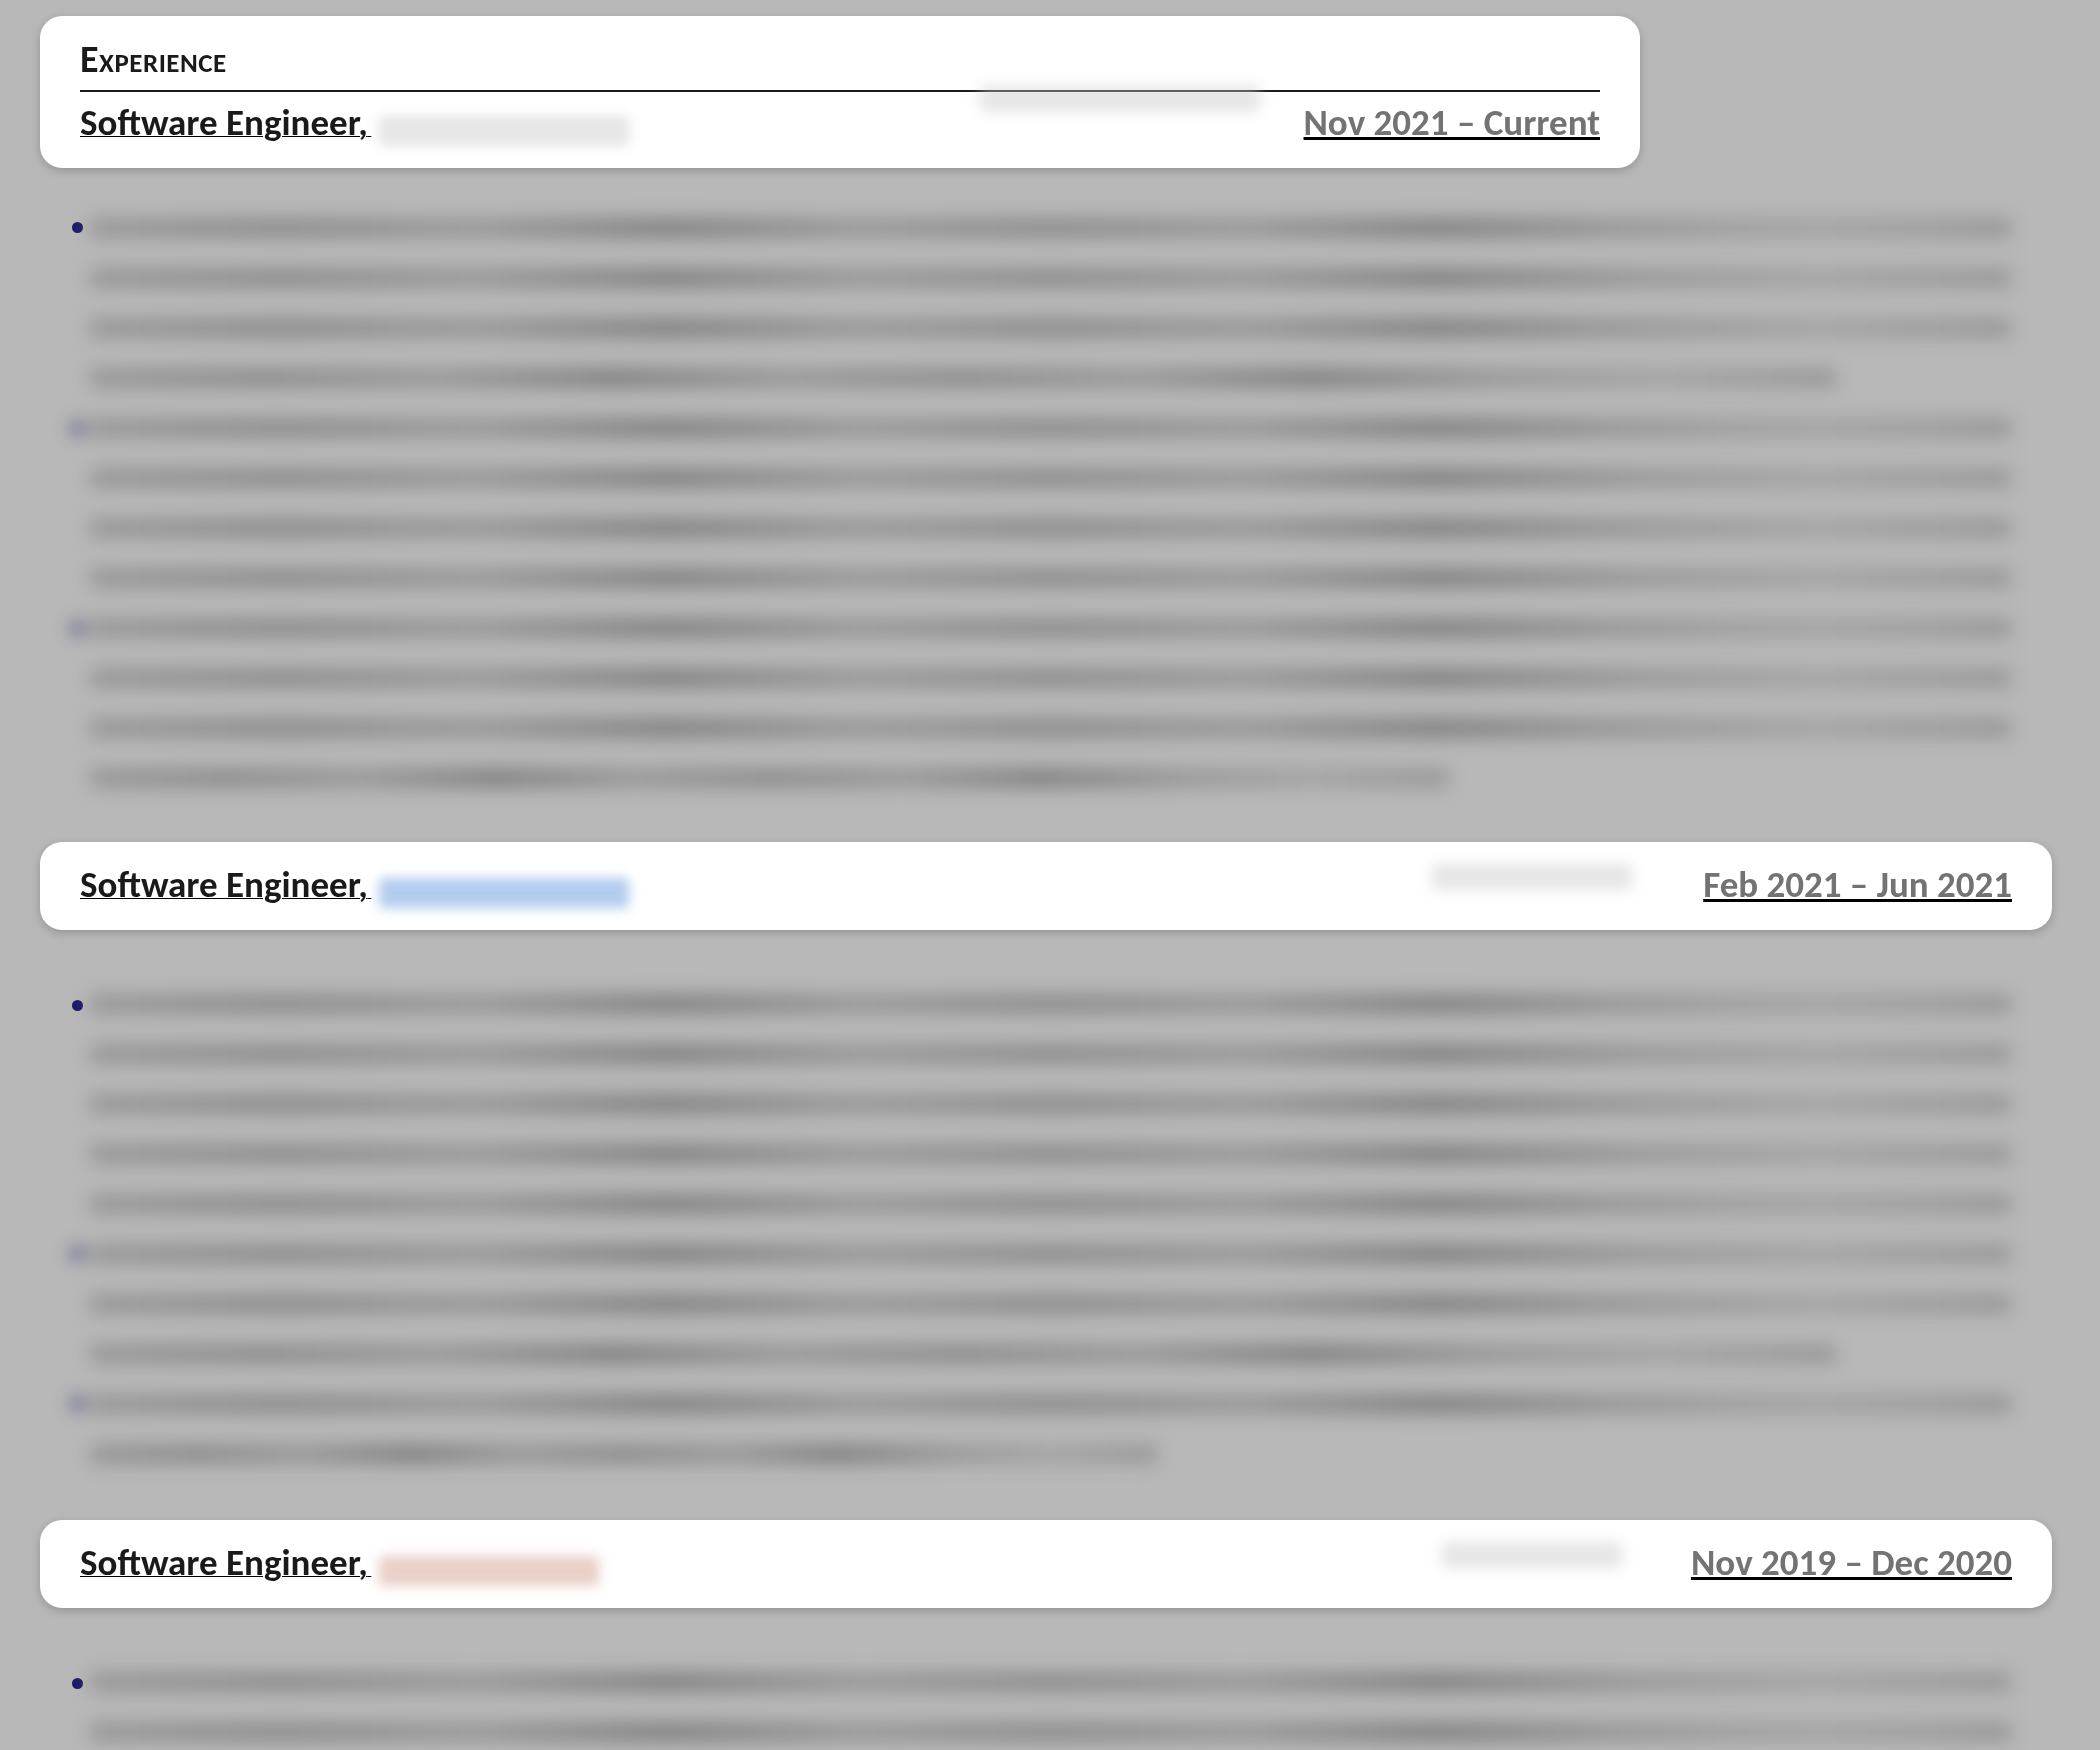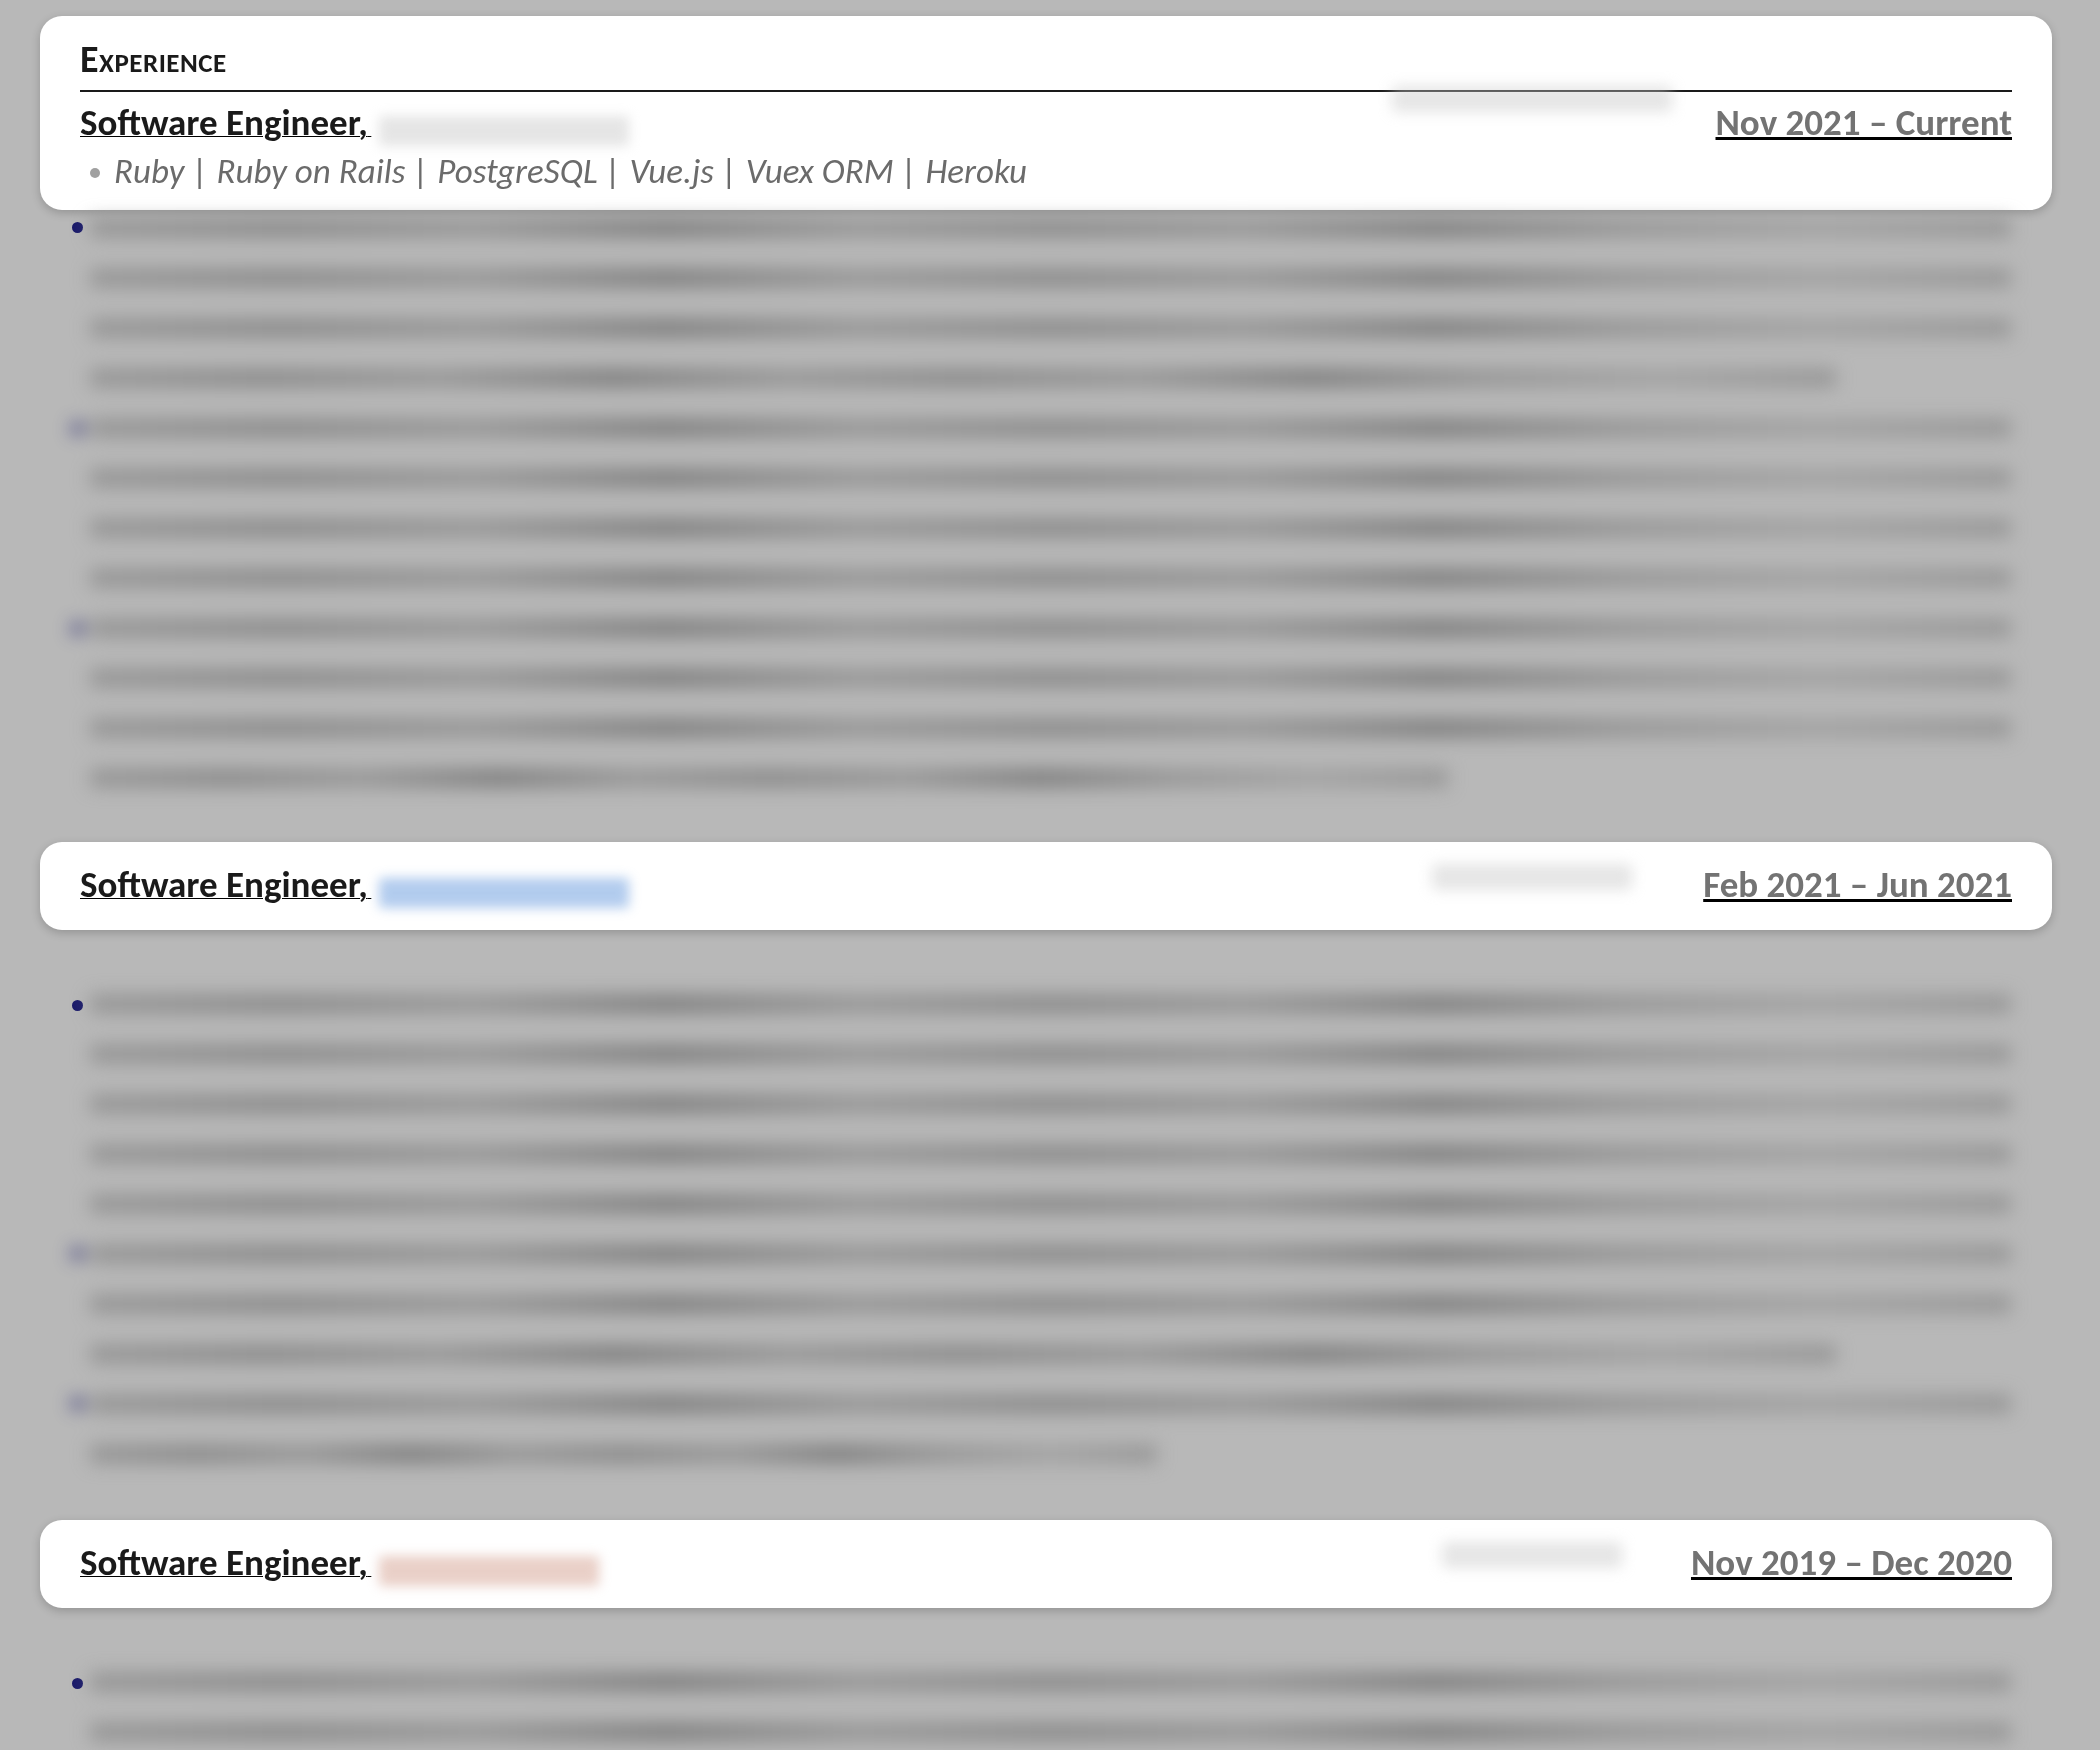--- a/index.html
+++ b/index.html
@@ -23,21 +23,21 @@
     .block {
       position: absolute;
       background: #ffffff;
       border-radius: 22px;
       padding: 20px 40px 18px 40px;
       box-shadow: 0 3px 10px rgba(0,0,0,0.2);
     }
     .block-1 {
       left: 40px;
       top: 16px;
-      width: 2012px;
+      width: 1600px;
     }
     .block-2 {
       left: 40px;
       top: 842px;
       width: 2012px;
     }
     .block-3 {
       left: 40px;
       top: 1520px;
       width: 2012px;
@@ -145,21 +145,20 @@
   <div class="block block-1">
     <div class="section-header">Experience</div>
     <div class="role-row">
       <div>
         <span class="role-title">Software Engineer,</span>
         <span class="company-blur"></span>
       </div>
       <span class="loc-blur" style="top:70px;"></span>
       <span class="dates">Nov 2021 – Current</span>
     </div>
-    <div class="tech-line">Ruby | Ruby on Rails | PostgreSQL | Vue.js | Vuex ORM | Heroku</div>
   </div>
   <div class="bullet-start" style="top:222px;"></div>
 
   <div class="blur-region" style="top:218px;">
     <div class="blur-line full"></div>
     <div class="blur-line full"></div>
     <div class="blur-line full"></div>
     <div class="blur-line med"></div>
     <div class="bullet-start" style="left:-18px; top:205px;"></div>
     <div class="blur-line full"></div>

